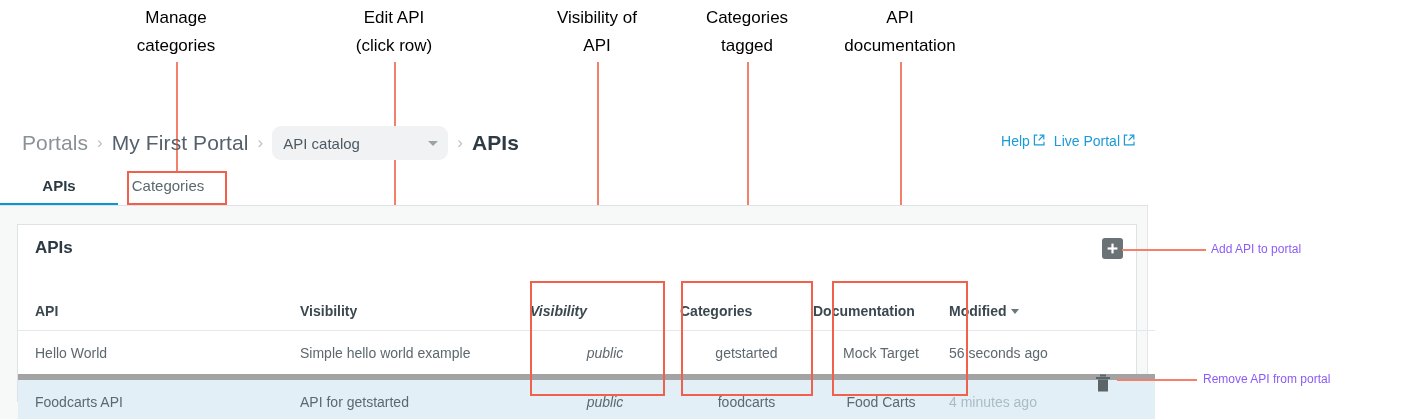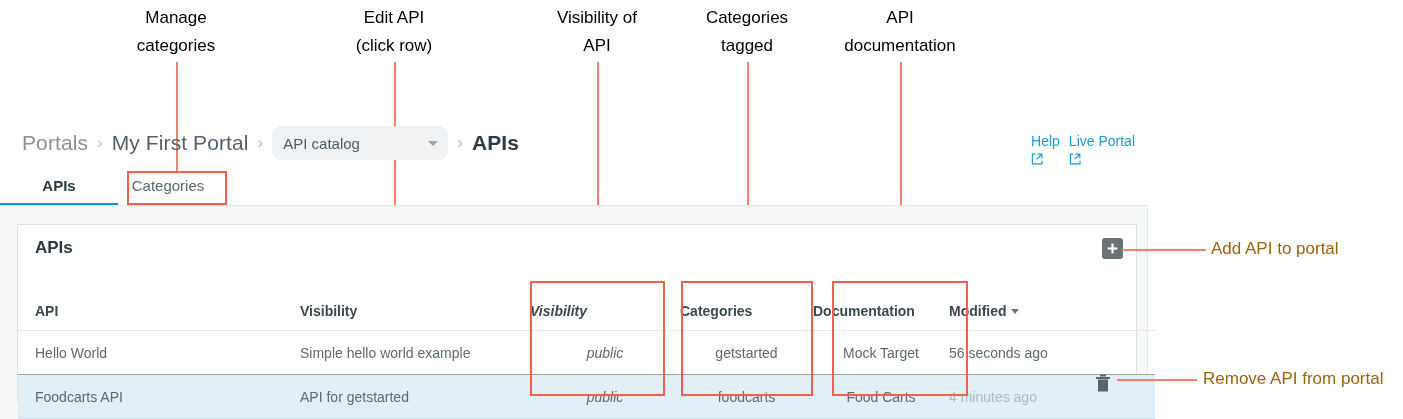--- a/index.html
+++ b/index.html
@@ -40,22 +40,22 @@
     background: #f4806b;
   }
   .anno-box {
     position: absolute;
     border: 2px solid #f0604a;
     box-sizing: border-box;
     pointer-events: none;
   }
   .anno-side {
     position: absolute;
-    color: #a16207;
-    font-size: 17px;
+    color: #8b5cf6;
+    font-size: 12px;
     line-height: 20px;
     white-space: nowrap;
   }
 
   
   .breadcrumb {
     position: absolute;
     left: 22px;
     top: 126px;
     display: flex;
@@ -107,26 +107,25 @@
     right: 268px;
     top: 133px;
     display: flex;
     align-items: center;
     gap: 9px;
     font-size: 14px;
     color: #1a9ad7;
   }
   .toplink {
     display: inline-flex;
-    align-items: flex-start;
+    align-items: flex-end;
     gap: 3px;
     color: #1a9ad7;
     text-decoration: none;
     white-space: nowrap;
-    flex-direction: column;
   }
 
   
   .tabs {
     position: absolute;
     left: 0;
     top: 170px;
     display: flex;
     align-items: flex-start;
     height: 36px;
@@ -219,21 +218,21 @@
     border-bottom: 1px solid #e4e8ea;
     vertical-align: bottom;
     height: 22px;
   }
   table.apis td {
     font-size: 14px;
     color: #5d686f;
     padding: 0;
     height: 43px;
     vertical-align: middle;
-    border-bottom: 1px solid #a3a3a3;
+    border-bottom: 6px solid #a3a3a3;
   }
   tr.row-selected td {
     background: #e2eff6;
     border-bottom: 1px solid #d2e3ec;
     border-top: 1px solid #d2e3ec;
   }
   tr.row-selected td.dim { color: #a9bcc6; }
   .c-api  { width: 265px; padding-left: 17px !important; }
   .c-desc { width: 230px; }
   .c-vis  { width: 150px; text-align: center; font-style: italic; }

